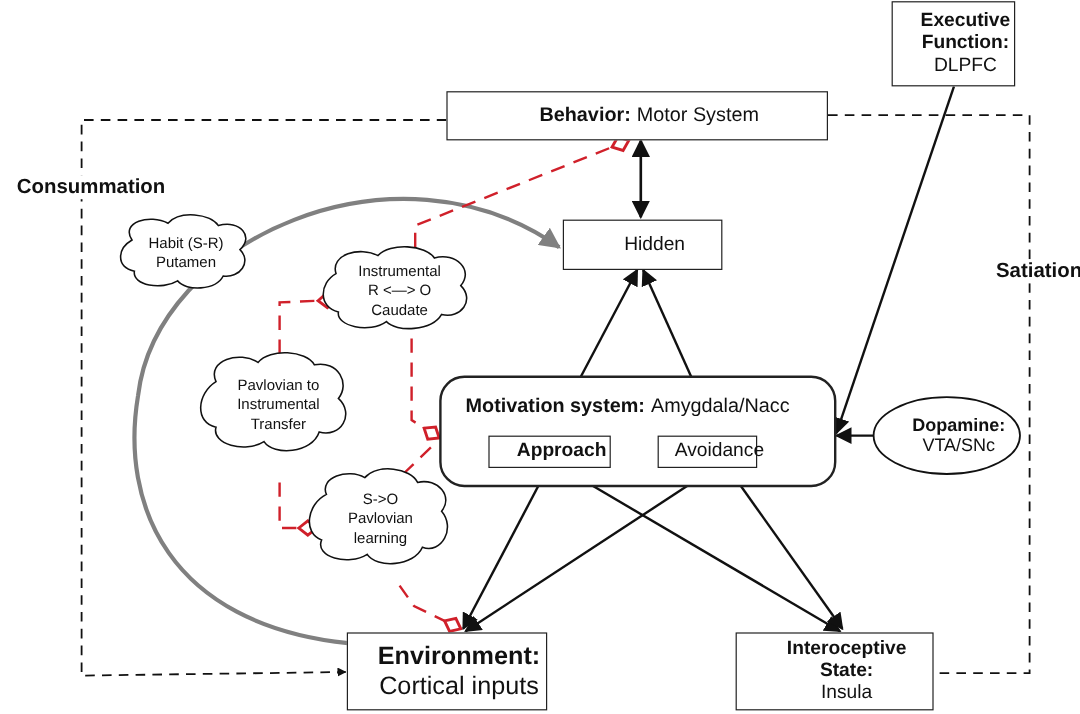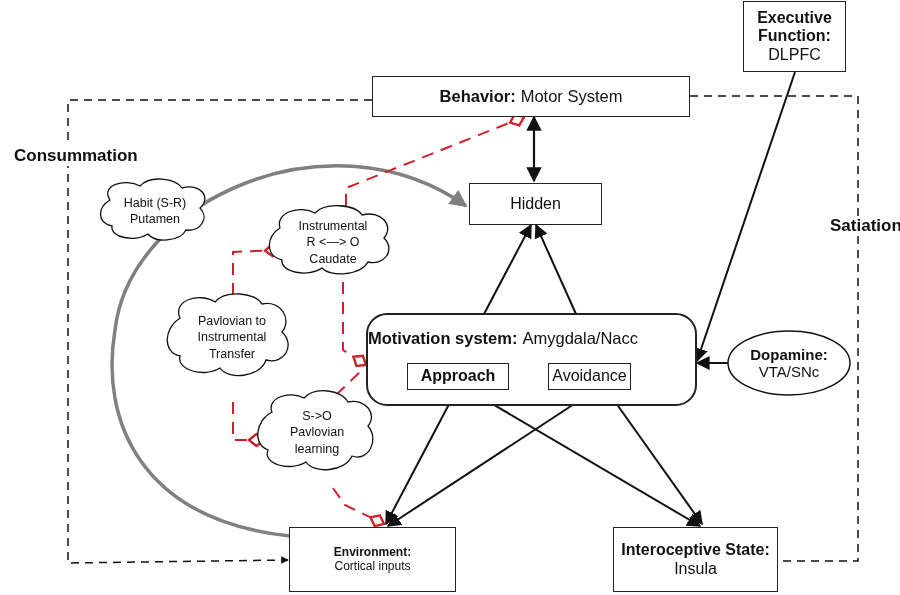--- a/index.html
+++ b/index.html
@@ -1,18 +1,18 @@
 <!DOCTYPE html>
 <html><head>
 <meta charset="utf-8">
 <style>
   html, body { margin:0; padding:0; background:#ffffff; }
   body { width:900px; height:595px; position:relative; overflow:hidden; font-family:"Liberation Sans", sans-serif; color:#111; }
   svg#diagram { position:absolute; left:0; top:0; }
-  .box { position:absolute; box-sizing:border-box; border:1.5px solid #222; background:#fff; display:flex; flex-direction:column; align-items:center; justify-content:center; text-align:center; line-height:1.15; }
+  .box { position:absolute; box-sizing:border-box; border:1.5px solid #222; background:#fff; display:flex; flex-direction:column; align-items:center; justify-content:center; text-align:center; line-height:1.15;padding-left:20px; }
   .b { font-weight:bold; }
   .label { position:absolute; font-weight:bold; font-size:17px; white-space:nowrap;margin-left:12px; }
   .cloud-text { position:absolute; text-align:center; font-weight:normal; font-size:12.5px; line-height:1.3; transform:translate(-50%,-50%); white-space:nowrap; }
 </style>
 </head>
 <body>
 
 <svg id="diagram" width="900" height="595" viewBox="0 0 900 595">
   <defs>
     <marker id="ah" viewBox="0 0 10 10" refX="9" refY="5" markerWidth="7" markerHeight="7" orient="auto-start-reverse">
@@ -95,21 +95,21 @@
 
 <div class="box" style="left:548px;top:363px;width:83px;height:27px;font-size:16px;">
   <span>Avoidance</span>
 </div>
 
 <div class="box" style="left:735px;top:343px;width:108px;height:40px;border:none;background:transparent;font-size:15px;">
   <span class="b">Dopamine:</span>
   <span>VTA/SNc</span>
 </div>
 
-<div class="box" style="left:289px;top:527px;width:167px;height:65px;font-size:12px;">
+<div class="box" style="left:289px;top:527px;width:167px;height:65px;font-size:21px;">
   <span class="b">Environment:</span>
   <span>Cortical inputs</span>
 </div>
 
 <div class="box" style="left:613px;top:527px;width:165px;height:65px;font-size:16px;">
   <span class="b">Interoceptive State:</span>
   <span>Insula</span>
 </div>
 
 <div class="cloud-text" style="left:155px;top:211px;">

